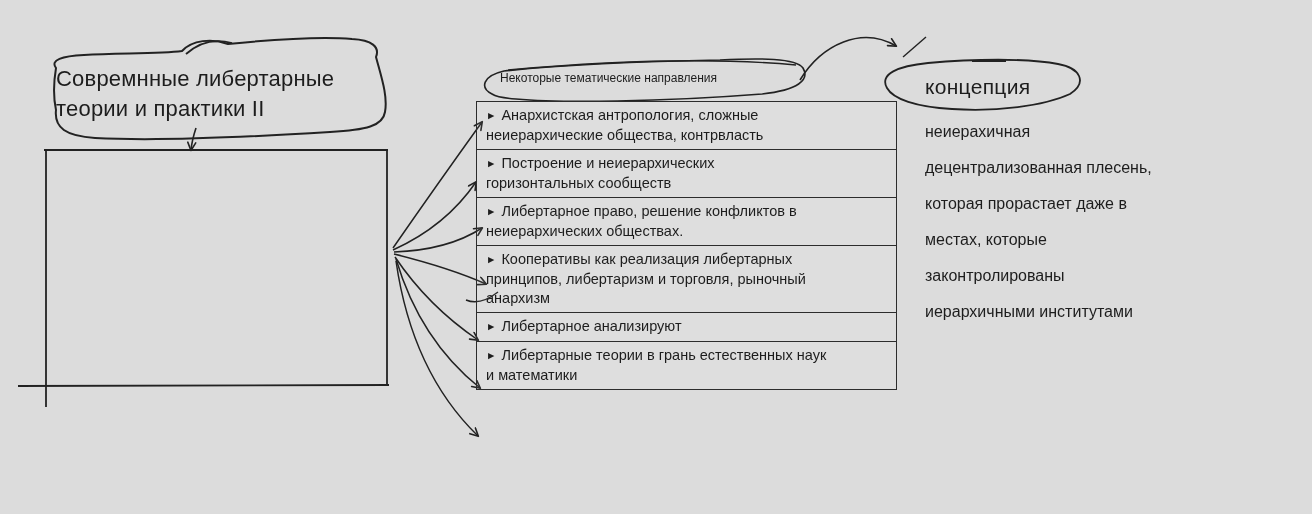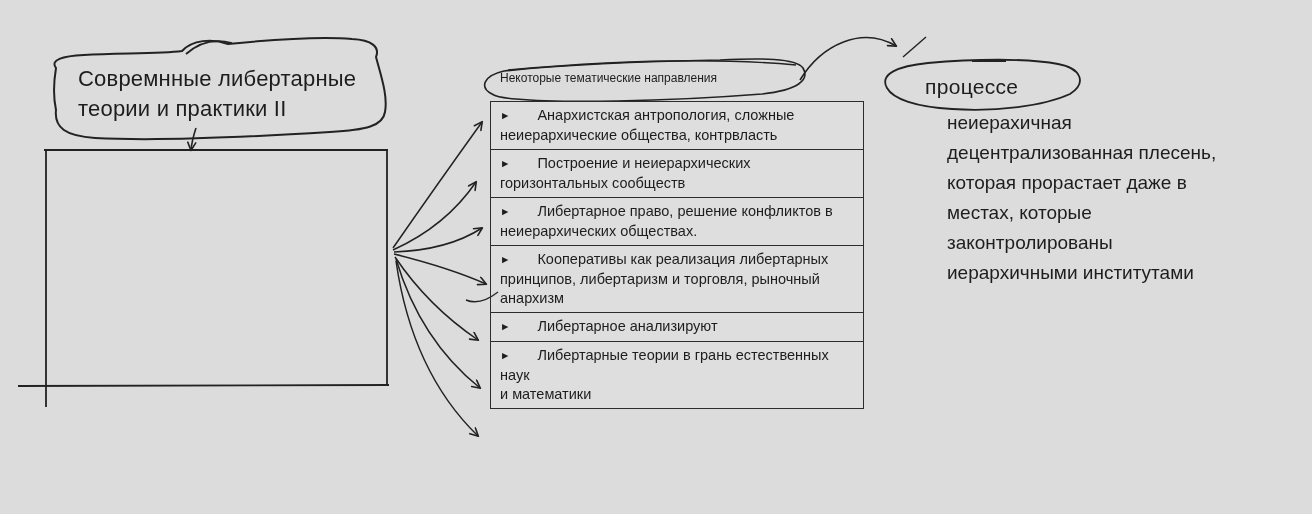--- a/index.html
+++ b/index.html
@@ -15,21 +15,21 @@
     width: 1312px;
     height: 514px;
     background: #dcdcdc;
   }
   #strokes {
     position: absolute;
     left: 0; top: 0;
     width: 1312px; height: 514px;
     pointer-events: none;
   }
-  .prewrap { white-space: pre-wrap; padding-left: 22px; }
+  .prewrap { white-space: pre-wrap; }
 
   .course-title {
     position: absolute;
     left: 56px; top: 64px;
     width: 320px;
     font-size: 22px;
     line-height: 30px;
     letter-spacing: 0.2px;
   }
   .definition-text {
@@ -40,22 +40,22 @@
     line-height: 28px;
   }
   .topics-header {
     position: absolute;
     left: 500px; top: 71px;
     font-size: 12px;
     white-space: nowrap;
   }
   .topics-list {
     position: absolute;
-    left: 490px; top: 101px;
-    width: 374px;
+    left: 476px; top: 101px;
+    width: 421px;
     border: 1.4px solid #2c2c2c;
     background: rgba(255,255,255,0.06);
   }
   .topic-item {
     padding: 4px 6px 4px 9px;
     font-size: 14.5px;
     line-height: 19px;
     border-bottom: 1.3px solid #2c2c2c;
   }
   .topic-item:last-child { border-bottom: none; }
@@ -66,24 +66,24 @@
     top: -1.5px;
   }
   .concept-title {
     position: absolute;
     left: 925px; top: 75px;
     font-size: 21px;
     letter-spacing: 0.3px;
   }
   .concept-description {
     position: absolute;
-    left: 925px; top: 108px;
+    left: 925px; top: 114px;
     width: 330px;
-    font-size: 19px;
-    line-height: 30px;
+    font-size: 16px;
+    line-height: 36px;
   }
 </style>
 </head>
 <body>
 
 <div id="canvas">
 
   <svg id="strokes" viewBox="0 0 1312 514" xmlns="http://www.w3.org/2000/svg">
     <defs>
       <marker id="ah" markerWidth="14" markerHeight="14" refX="9.5" refY="5" orient="auto" markerUnits="userSpaceOnUse">
@@ -151,21 +151,21 @@
     </div>
     <div class="topic-item">
       <span class="topic-bullet">►</span><span class="prewrap">Либертарное анализируют</span>
     </div>
     <div class="topic-item">
       <span class="topic-bullet">►</span><span class="prewrap">Либертарные теории в грань естественных наук
 и математики</span>
     </div>
   </div>
 
-  <div class="concept-title">процессе</div>
+  <div class="concept-title">концепция</div>
 
   <div class="concept-description prewrap">неиерахичная
 децентрализованная плесень,
 которая прорастает даже в
 местах, которые
 законтролированы
 иерархичными институтами</div>
 
 </div>
 

